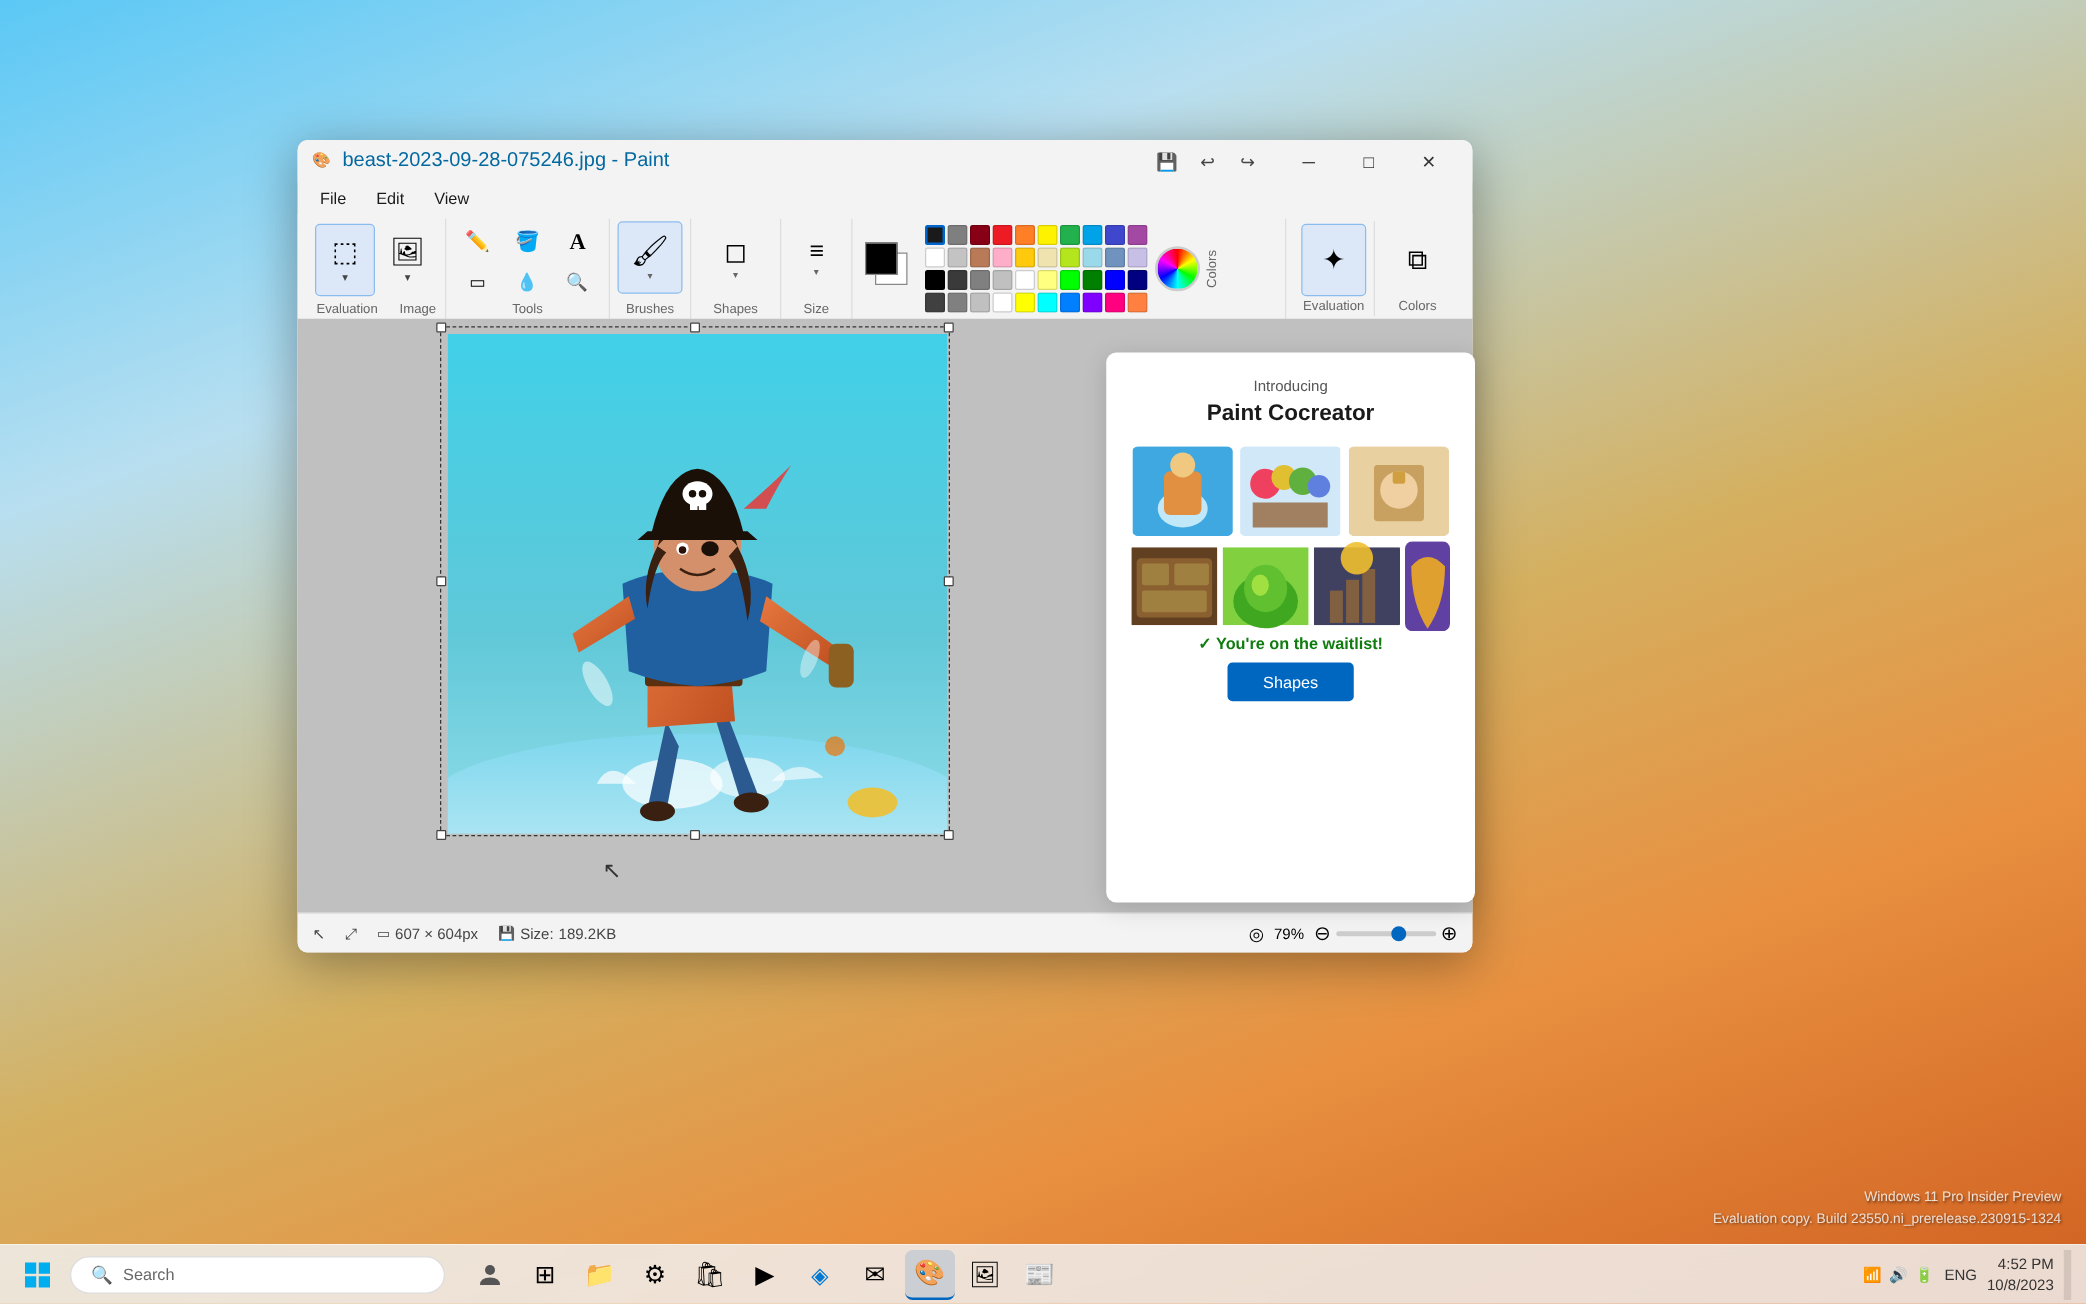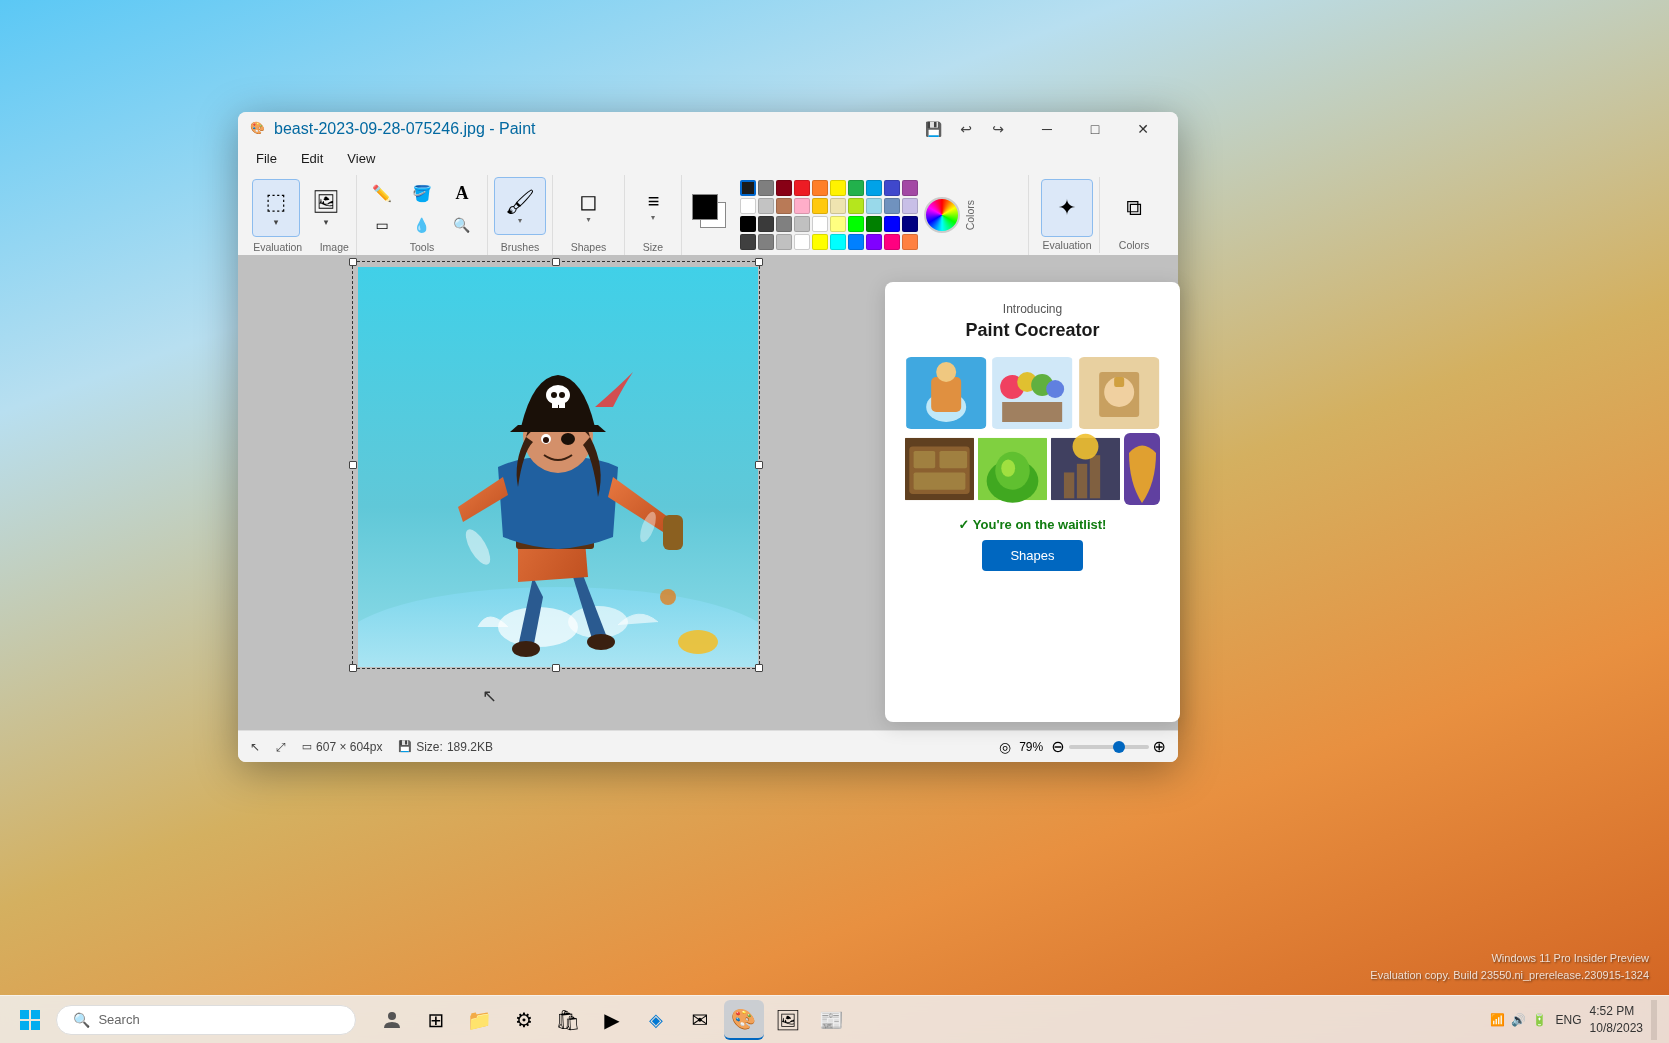--- a/index.html
+++ b/index.html
@@ -274,20 +274,21 @@
     .sys-tray {
       display: flex;
       gap: 6px;
       align-items: center;
       font-size: 12px;
       color: #333;
     }
     .clock {
       font-size: 12px;
       color: #333;
+      text-align: right;
       line-height: 1.4;
     }
 
     
     .win-watermark {
       position: absolute;
       bottom: 60px;
       right: 20px;
       font-size: 11px;
       color: rgba(255,255,255,0.8);
@@ -797,21 +798,21 @@
       </div>
       <div class="img-cell-sm">
         <svg width="100%" height="100%" viewBox="0 0 36 72">
           <rect width="36" height="72" fill="#6040a0"></rect>
           <path d="M5 20 Q18 5 32 20 Q32 50 18 70 Q5 50 5 20Z" fill="#e0a030"></path>
         </svg>
       </div>
     </div>
   </div>
 
-  <div class="waitlist-text" style="margin-top:12px;">✓ You're on the waitlist!</div>
+  <div class="waitlist-text" style="margin-top:2px;">✓ You're on the waitlist!</div>
   <button class="close-btn">Shapes</button>
 </div>
 
 <div class="taskbar">
 
   <div class="taskbar-start">
     <svg width="22" height="22" viewBox="0 0 22 22">
       <rect x="1" y="1" width="9" height="9" fill="#00adef"></rect>
       <rect x="12" y="1" width="9" height="9" fill="#00adef"></rect>
       <rect x="1" y="12" width="9" height="9" fill="#00adef"></rect>

